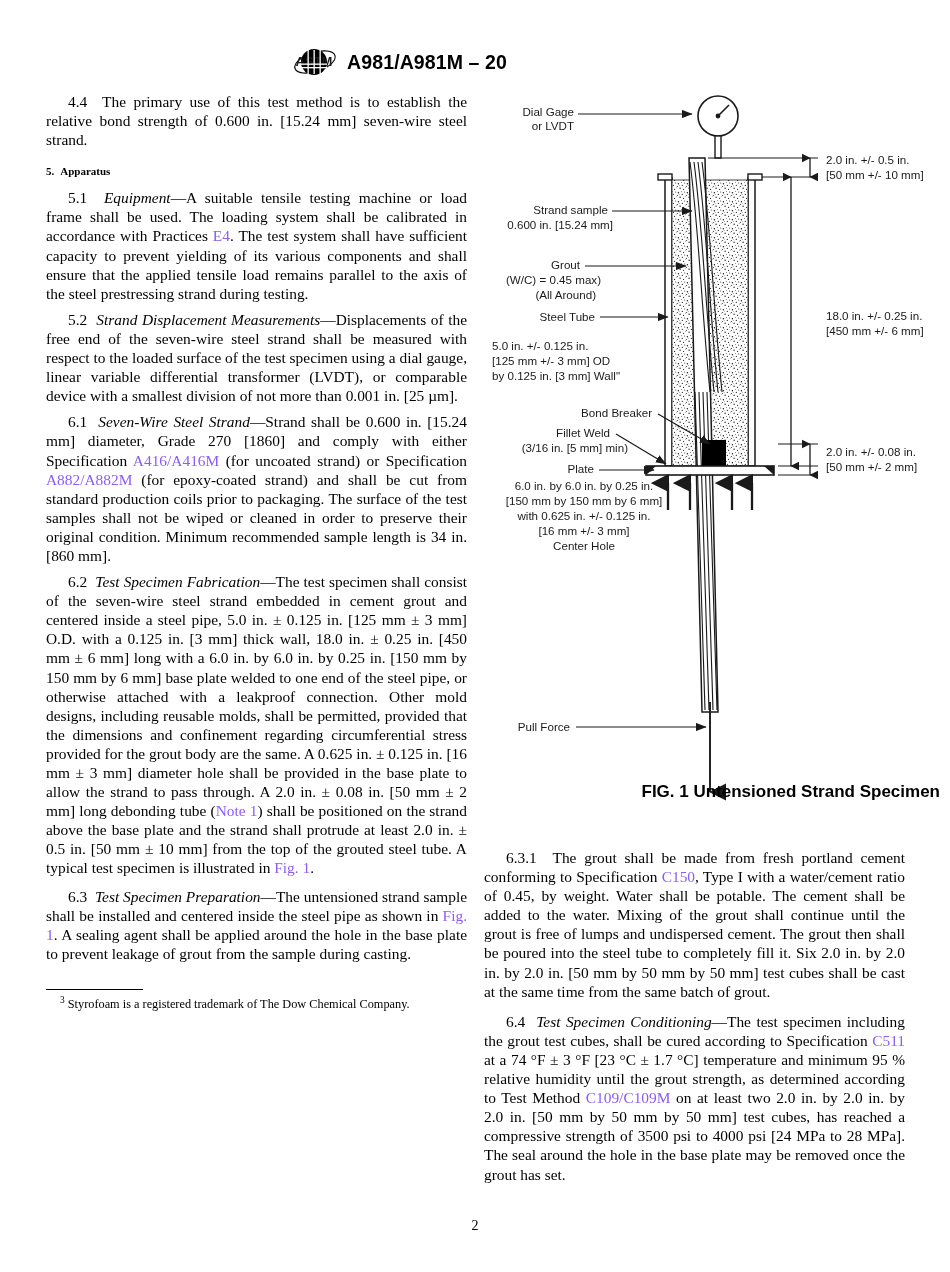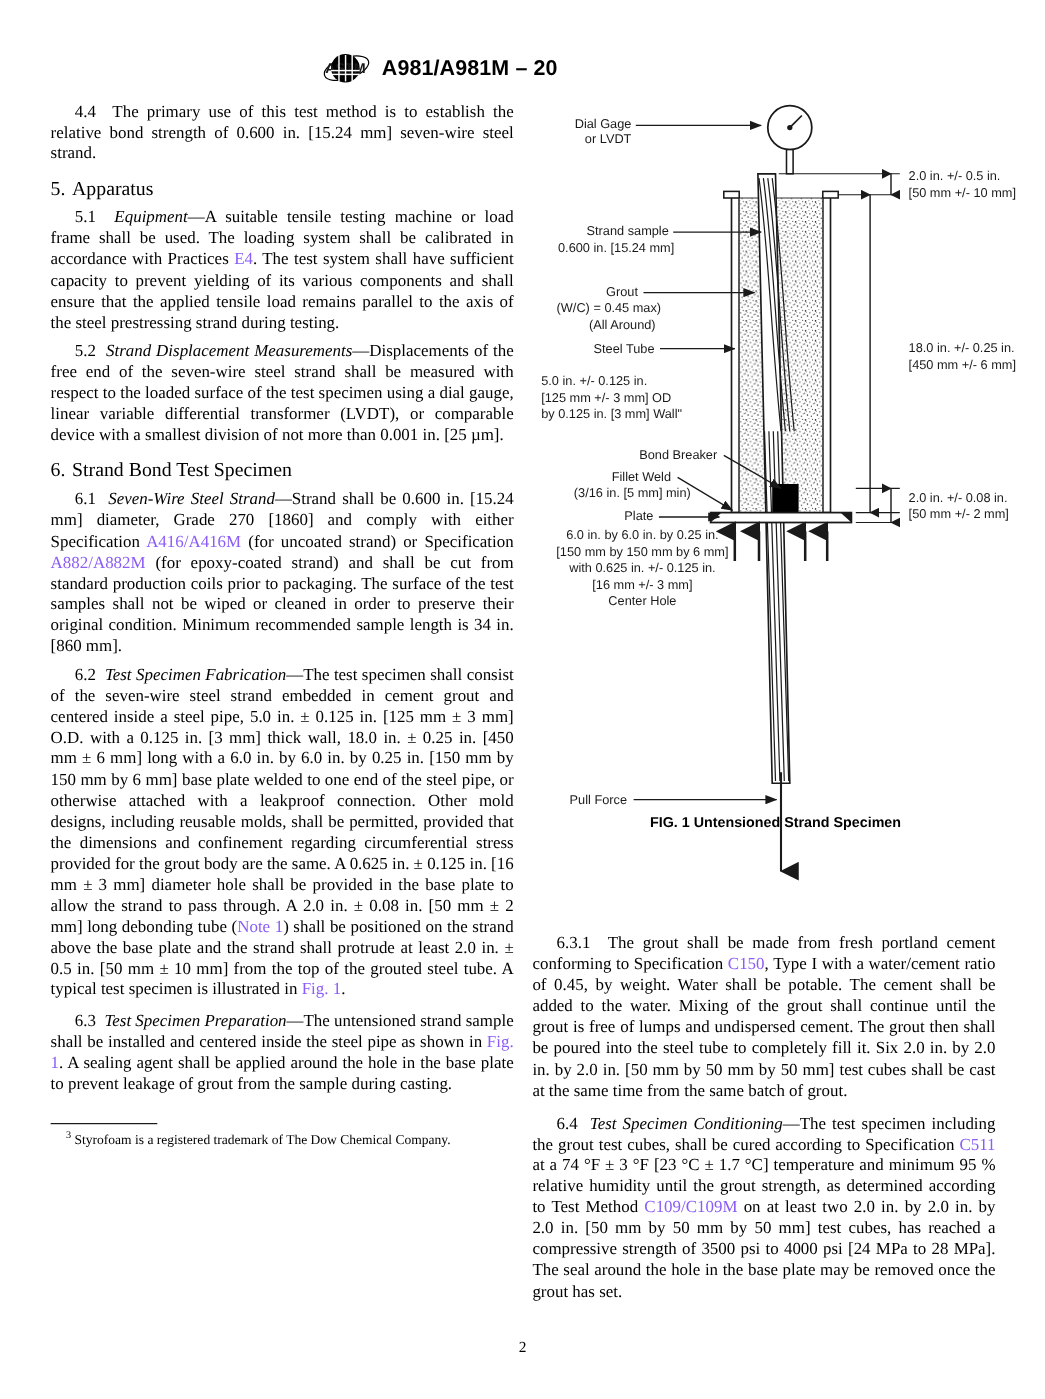--- a/index.html
+++ b/index.html
@@ -60,23 +60,23 @@
     text-align: justify;
     text-justify: inter-word;
     font-size: 15.4px;
     line-height: 19.1px;
     text-indent: 22px;
     hyphens: manual;
   }
 
   h3.sec-head {
     margin: 13px 0 7px 0;
-    font-size: 18px;
+    font-size: 11px;
     line-height: 19px;
-    font-weight: normal;
+    font-weight: bold;
     text-indent: 0;
   }
   h3.sec-head .num { margin-right: 6px; }
 
   .it { font-style: italic; }
   .lnk { color: #8b5cf6; }
 
   p.note {
     margin: 9px 0 0 0;
     font-size: 12.4px;
@@ -108,26 +108,26 @@
   .figure-wrap {
     position: absolute;
     left: 470px;
     top: 92px;
     width: 470px;
     height: 720px;
   }
   .fig-caption {
     position: absolute;
     left: 470px;
-    top: 740px;
+    top: 782px;
     width: 470px;
-    text-align: center;
+    text-align: right;
     font-family: "Liberation Sans", sans-serif;
     font-weight: bold;
-    font-size: 13px;
+    font-size: 17px;
   }
 
   
   .page-number {
     position: absolute;
     left: 0;
     top: 1218px;
     width: 950px;
     text-align: center;
     font-size: 14px;
@@ -159,21 +159,20 @@
 
   <p class="para"><span>4.4</span>&nbsp;&nbsp;<span>The primary use of this test method is to establish the relative bond strength of 0.600 in. [15.24 mm] seven-wire steel strand.</span></p>
 
 
   <h3 class="sec-head"><span class="num">5.</span><span>Apparatus</span></h3>
 
   <p class="para"><span>5.1</span>&nbsp;&nbsp;<span class="it">Equipment</span><span>—A suitable tensile testing machine or load frame shall be used. The loading system shall be calibrated in accordance with Practices </span><span class="lnk">E4</span><span>. The test system shall have sufficient capacity to prevent yielding of its various components and shall ensure that the applied tensile load remains parallel to the axis of the steel prestressing strand during testing.</span></p>
 
   <p class="para"><span>5.2</span>&nbsp;&nbsp;<span class="it">Strand Displacement Measurements</span><span>—Displacements of the free end of the seven-wire steel strand shall be measured with respect to the loaded surface of the test specimen using a dial gauge, linear variable differential transformer (LVDT), or comparable device with a smallest division of not more than 0.001 in. [25 µm].</span></p>
 
-  <h3 class="sec-head"><span class="num">6.</span><span>Strand Bond Test Specimen</span></h3>
 
   <p class="para"><span>6.1</span>&nbsp;&nbsp;<span class="it">Seven-Wire Steel Strand</span><span>—Strand shall be 0.600 in. [15.24 mm] diameter, Grade 270 [1860] and comply with either Specification </span><span class="lnk">A416/A416M</span><span> (for uncoated strand) or Specification </span><span class="lnk">A882/A882M</span><span> (for epoxy-coated strand) and shall be cut from standard production coils prior to packaging. The surface of the test samples shall not be wiped or cleaned in order to preserve their original condition. Minimum recommended sample length is 34 in. [860 mm].</span></p>
 
   <p class="para"><span>6.2</span>&nbsp;&nbsp;<span class="it">Test Specimen Fabrication</span><span>—The test specimen shall consist of the seven-wire steel strand embedded in cement grout and centered inside a steel pipe, 5.0 in. ± 0.125 in. [125 mm ± 3 mm] O.D. with a 0.125 in. [3 mm] thick wall, 18.0 in. ± 0.25 in. [450 mm ± 6 mm] long with a 6.0 in. by 6.0 in. by 0.25 in. [150 mm by 150 mm by 6 mm] base plate welded to one end of the steel pipe, or otherwise attached with a leakproof connection. Other mold designs, including reusable molds, shall be permitted, provided that the dimensions and confinement regarding circumferential stress provided for the grout body are the same. A 0.625 in. ± 0.125 in. [16 mm ± 3 mm] diameter hole shall be provided in the base plate to allow the strand to pass through. A 2.0 in. ± 0.08 in. [50 mm ± 2 mm] long debonding tube (</span><span class="lnk">Note 1</span><span>) shall be positioned on the strand above the base plate and the strand shall protrude at least 2.0 in. ± 0.5 in. [50 mm ± 10 mm] from the top of the grouted steel tube. A typical test specimen is illustrated in </span><span class="lnk">Fig. 1</span><span>.</span></p>
 
 
   <p class="para" style="margin-top:9px;"><span>6.3</span>&nbsp;&nbsp;<span class="it">Test Specimen Preparation</span><span>—The untensioned strand sample shall be installed and centered inside the steel pipe as shown in </span><span class="lnk">Fig. 1</span><span>. A sealing agent shall be applied around the hole in the base plate to prevent leakage of grout from the sample during casting.</span></p>
 
   <div class="footnote-rule"></div>
 

